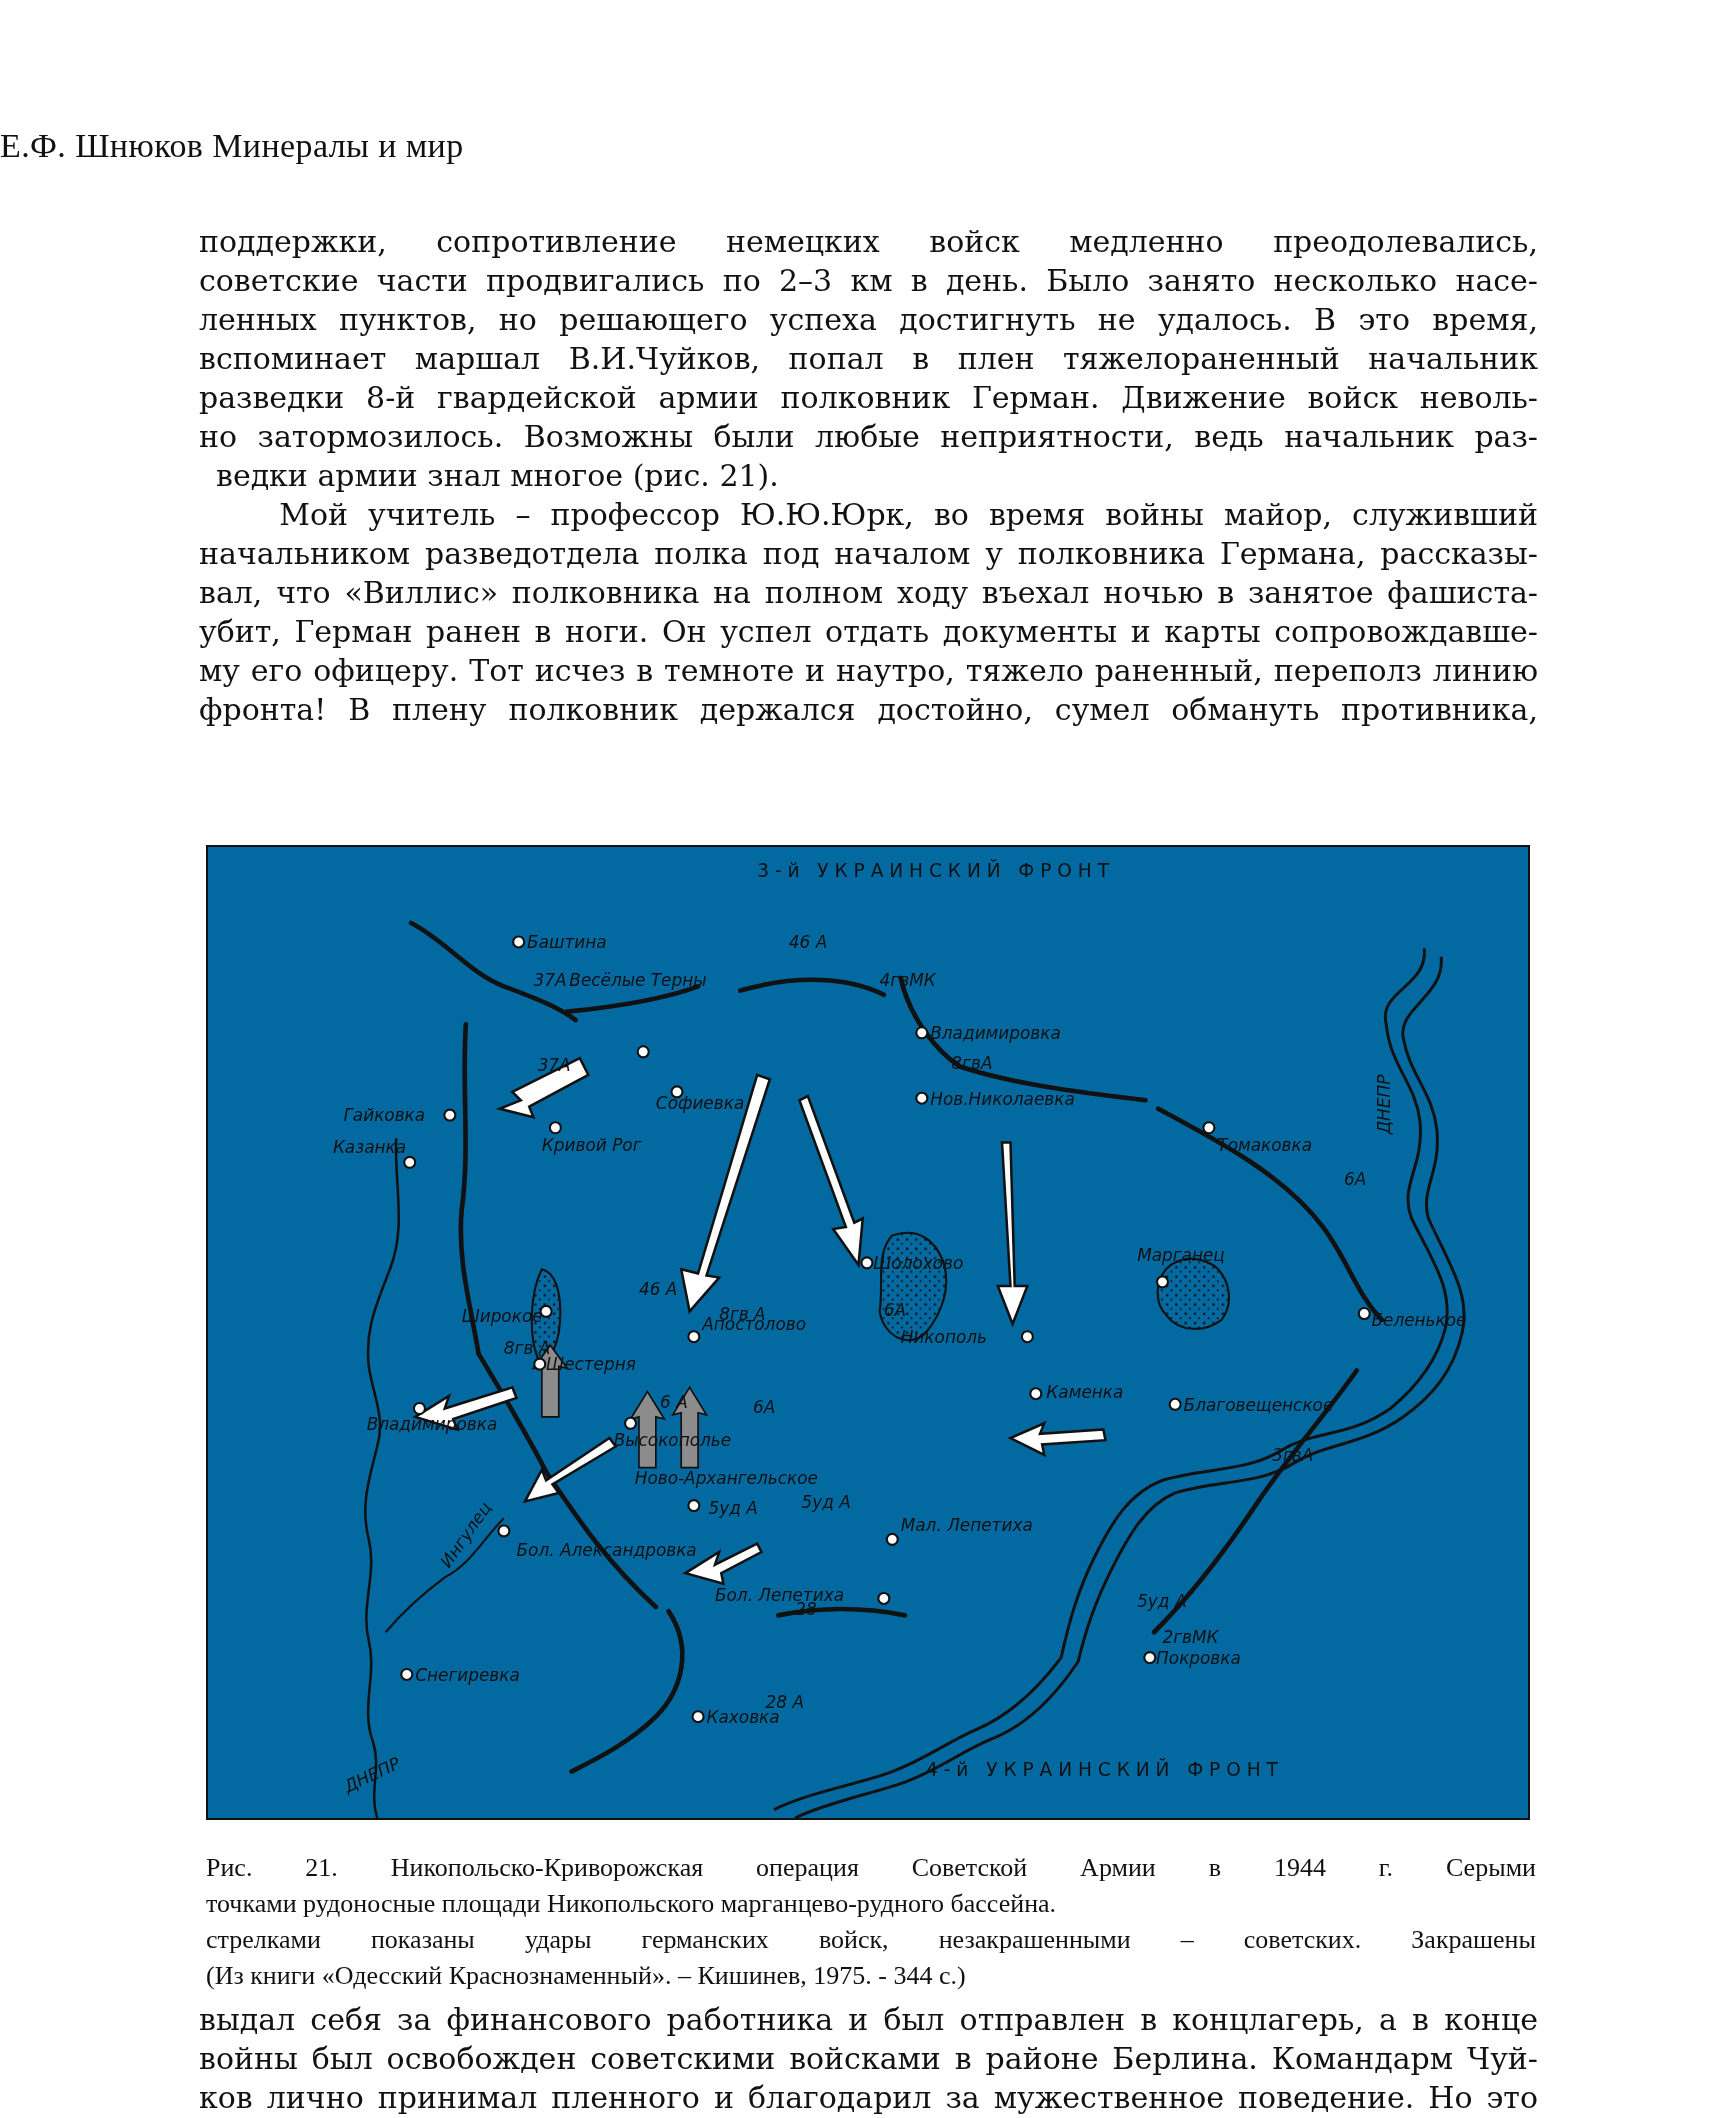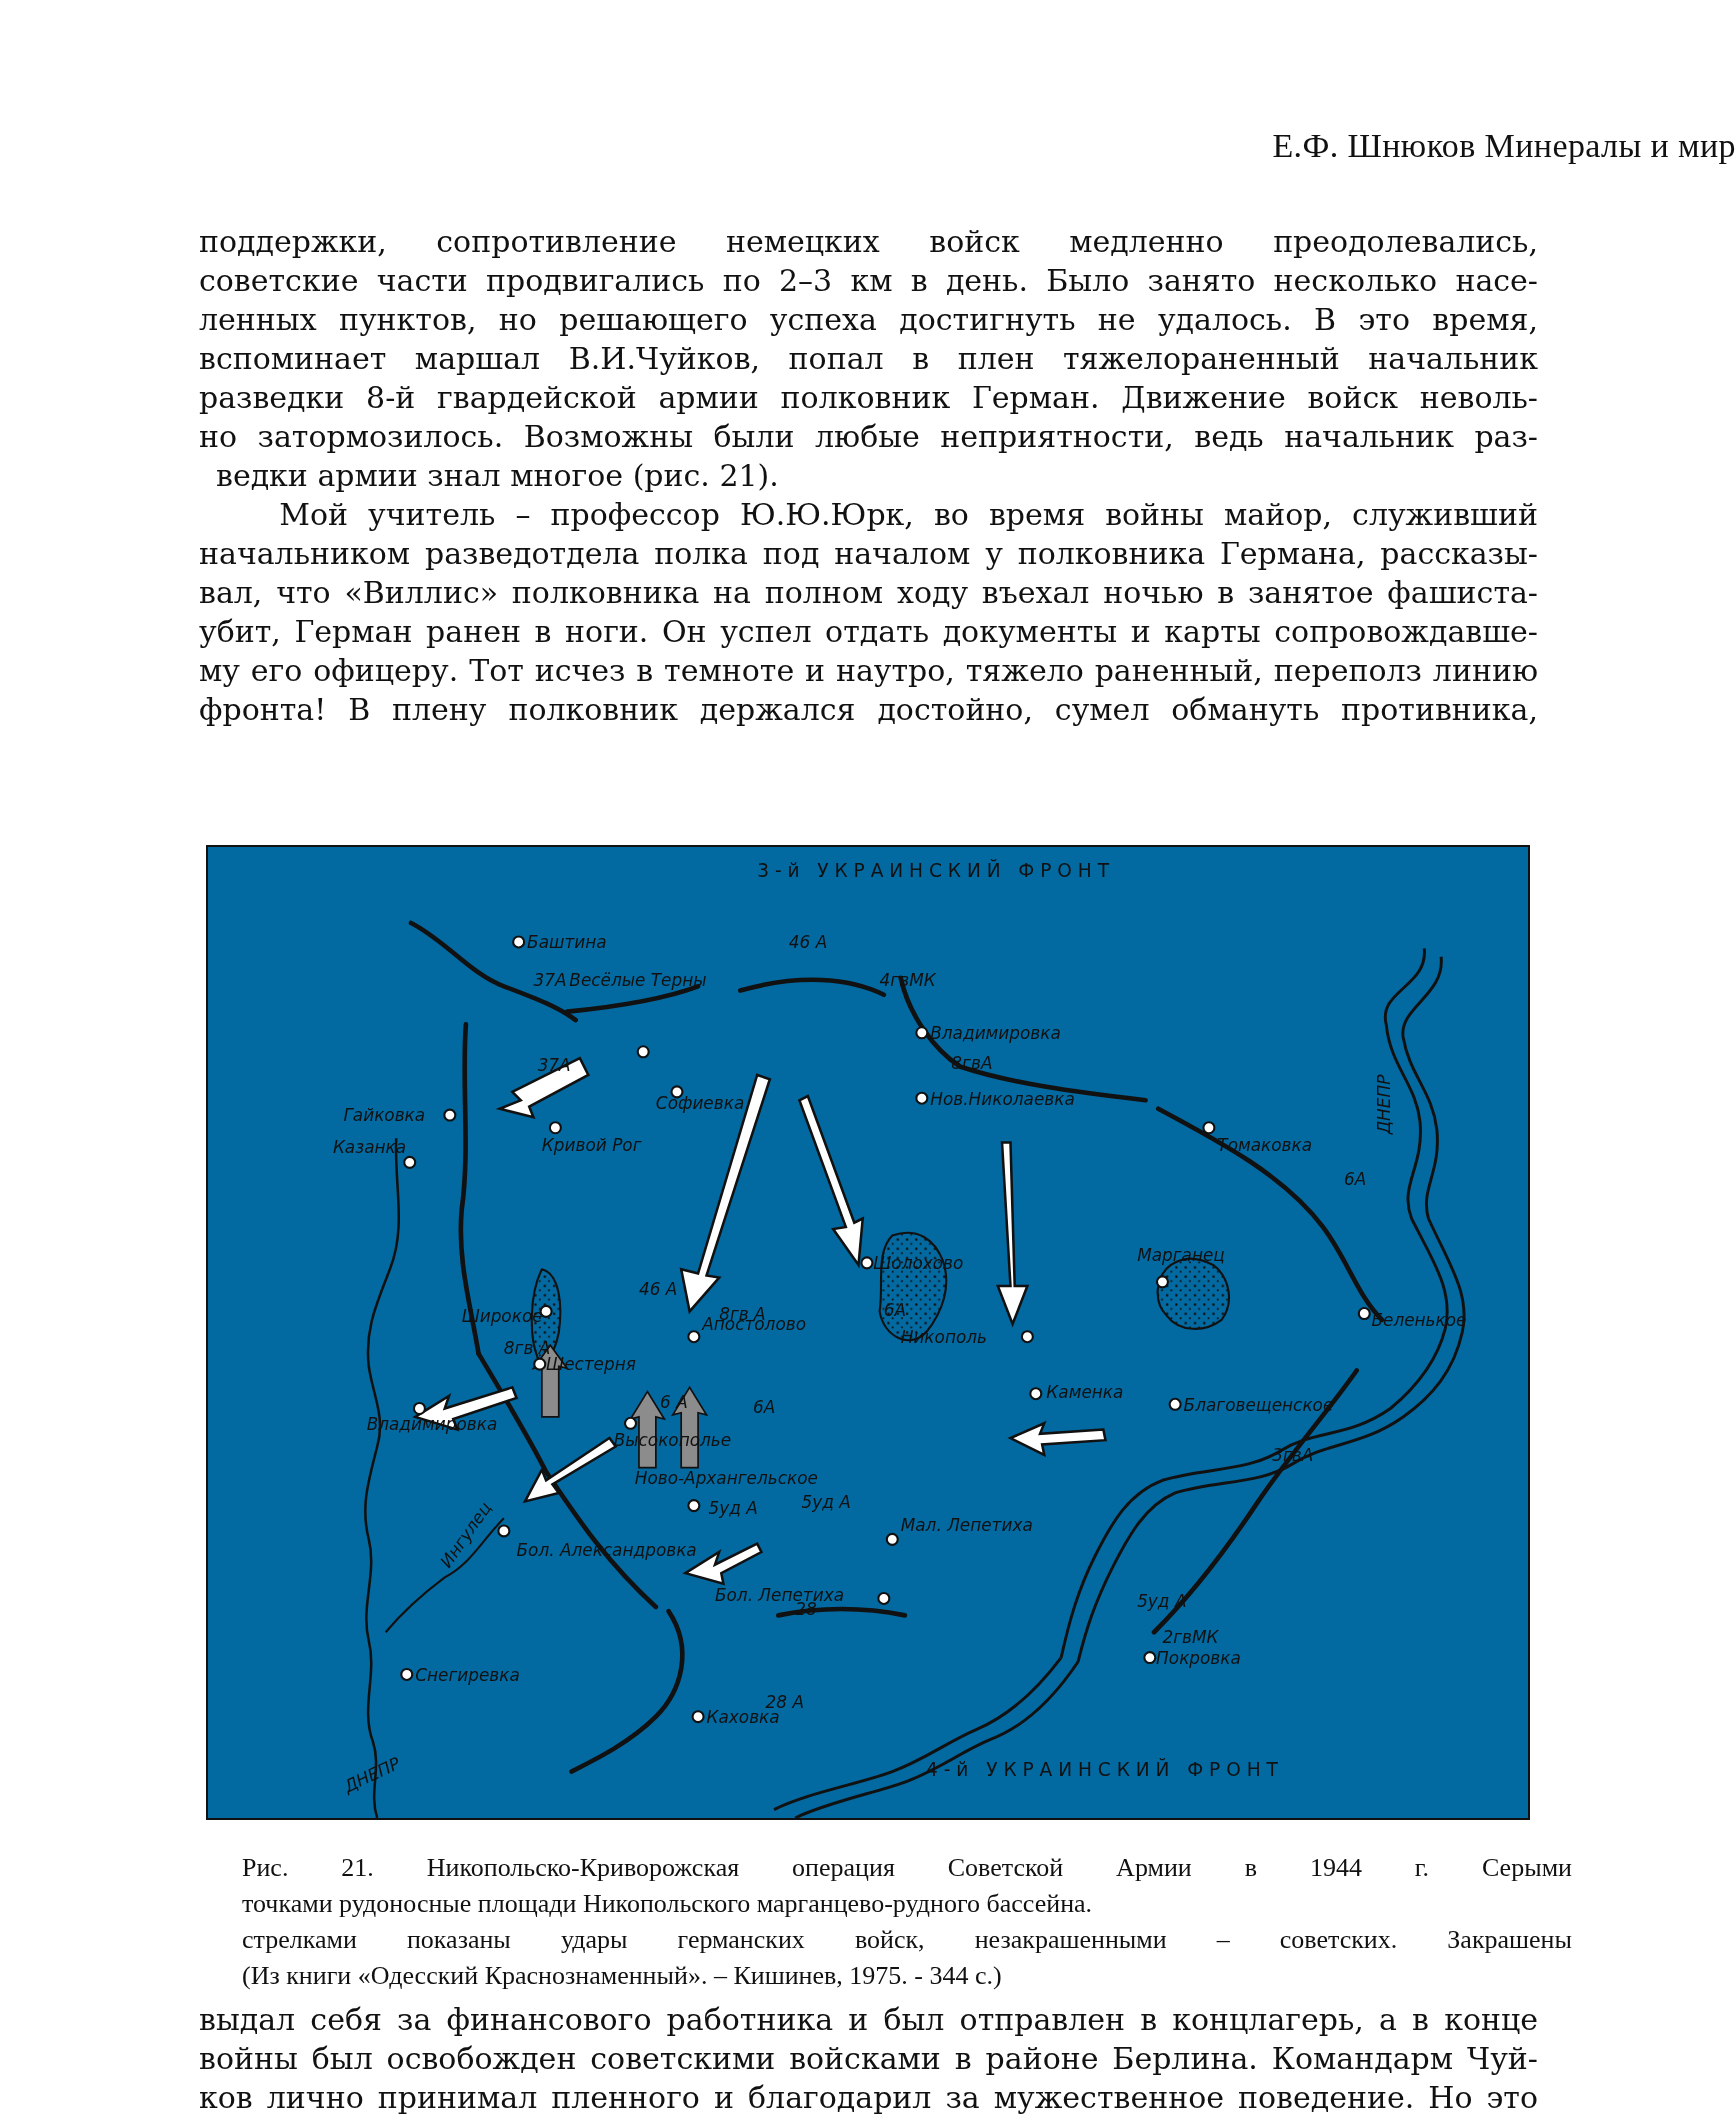--- a/index.html
+++ b/index.html
@@ -1,28 +1,28 @@
 <!DOCTYPE html>
 <html style="font-size:6.8px"><head>
 <meta charset="utf-8">
 <style>
   html,body{margin:0;padding:0;background:#fff;}
   body{width:1736px;height:2459px;position:relative;overflow:hidden;color:#111;
        font-family:"DejaVu Serif","Liberation Serif",serif;}
-  .running-head{position:absolute;top:127px;left:0;width:1736px;text-align:right;
+  .running-head{position:absolute;top:127px;left:0;width:1736px;text-align:left;
        font-family:"Liberation Serif",serif;font-size:34px;letter-spacing:0.4px;}
   .para{position:absolute;left:199px;width:1339px;font-size:30px;line-height:39px;
         text-align:justify;font-family:"DejaVu Serif",serif;}
   .para .line{display:block;text-align:justify;text-align-last:justify;white-space:nowrap;}
   .para .line.last{text-align-last:left;margin-left:17px;}
   .figure{position:absolute;left:206px;top:845px;width:1324px;height:975px;
           border:2.5px solid #111;box-sizing:border-box;background:#0369a1;}
   .figure svg{position:absolute;left:0;top:0;width:100%;height:100%;}
   .caption{position:absolute;left:206px;top:1850px;width:1330px;font-size:26px;line-height:36px;
-           font-family:"Liberation Serif",serif;margin-left:36px;}
+           font-family:"Liberation Serif",serif;}
   .caption .line{display:block;white-space:nowrap;}
   .caption .just{text-align:justify;text-align-last:justify;}
   .maplabel{font-family:"DejaVu Sans",sans-serif;font-style:italic;font-size:40px;fill:#111;}
   .frontlabel{font-family:"DejaVu Sans",sans-serif;font-size:44px;letter-spacing:14px;fill:#111;}
 </style>
 </head>
 <body>
 
 <div class="running-head">Е.Ф. Шнюков   Минералы и мир</div>
 

